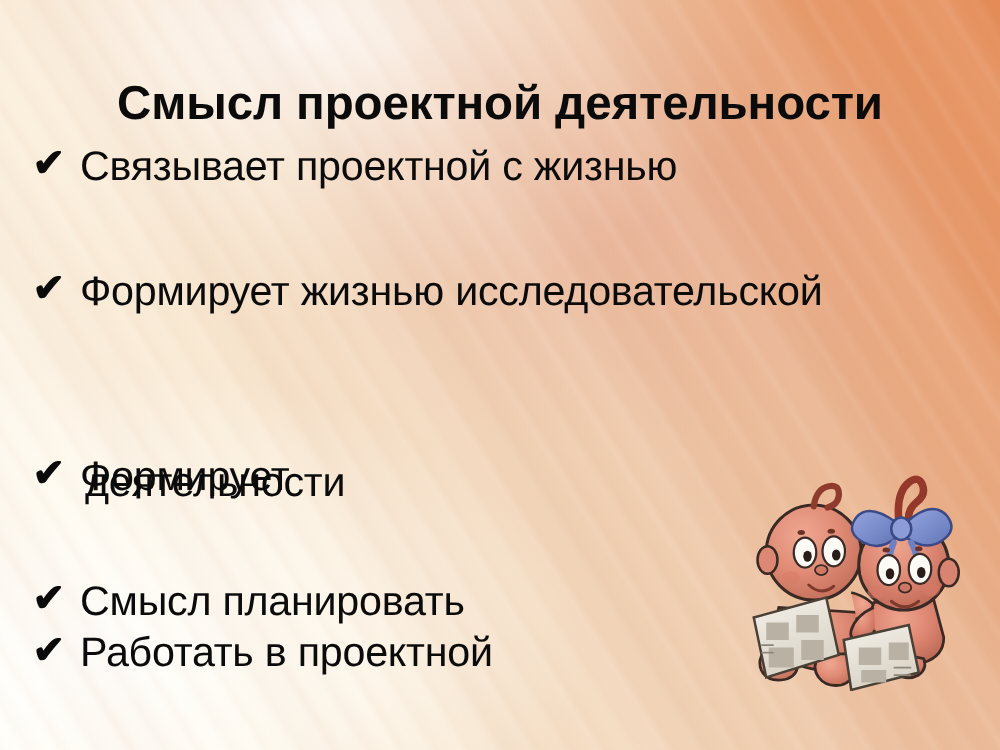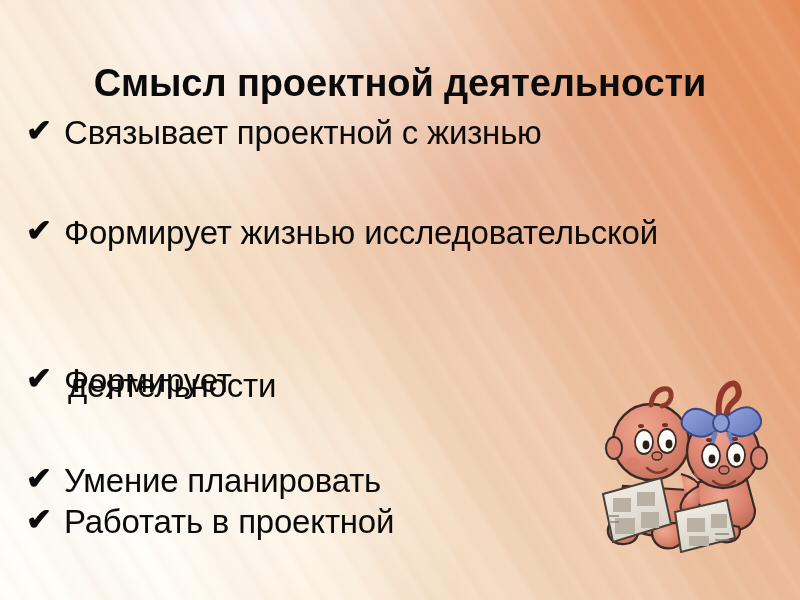--- a/index.html
+++ b/index.html
@@ -205,21 +205,21 @@
       </div>
       <div class="cont-line cont2">деятельности</div>
 
       <div class="bullet b3">
         <span class="check">✔</span>
         <span class="btext">Формирует</span>
       </div>
 
       <div class="bullet b4">
         <span class="check">✔</span>
-        <span class="btext">Умение планировать</span>
+        <span class="btext">Смысл планировать</span>
       </div>
 
       <div class="bullet b5">
         <span class="check">✔</span>
         <span class="btext">Работать в проектной</span>
       </div>
 
     </div>
 
     <div id="clipart">

